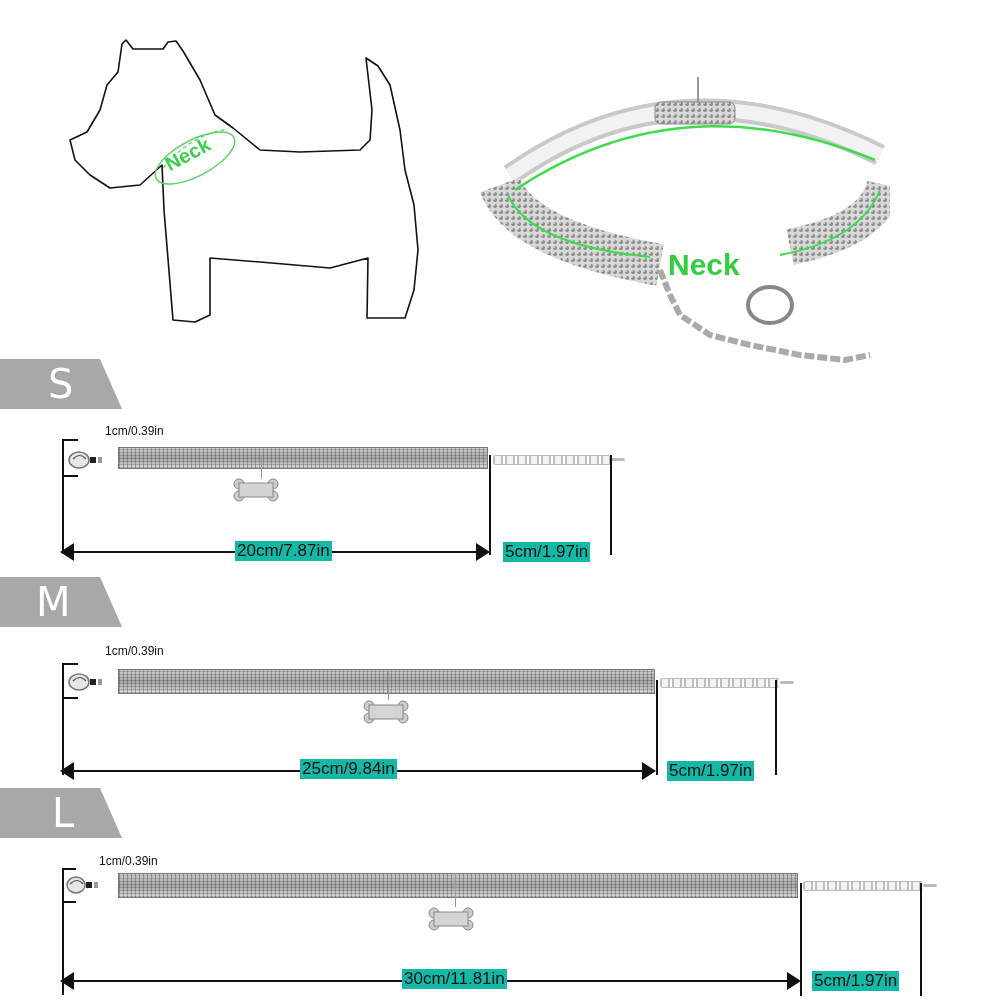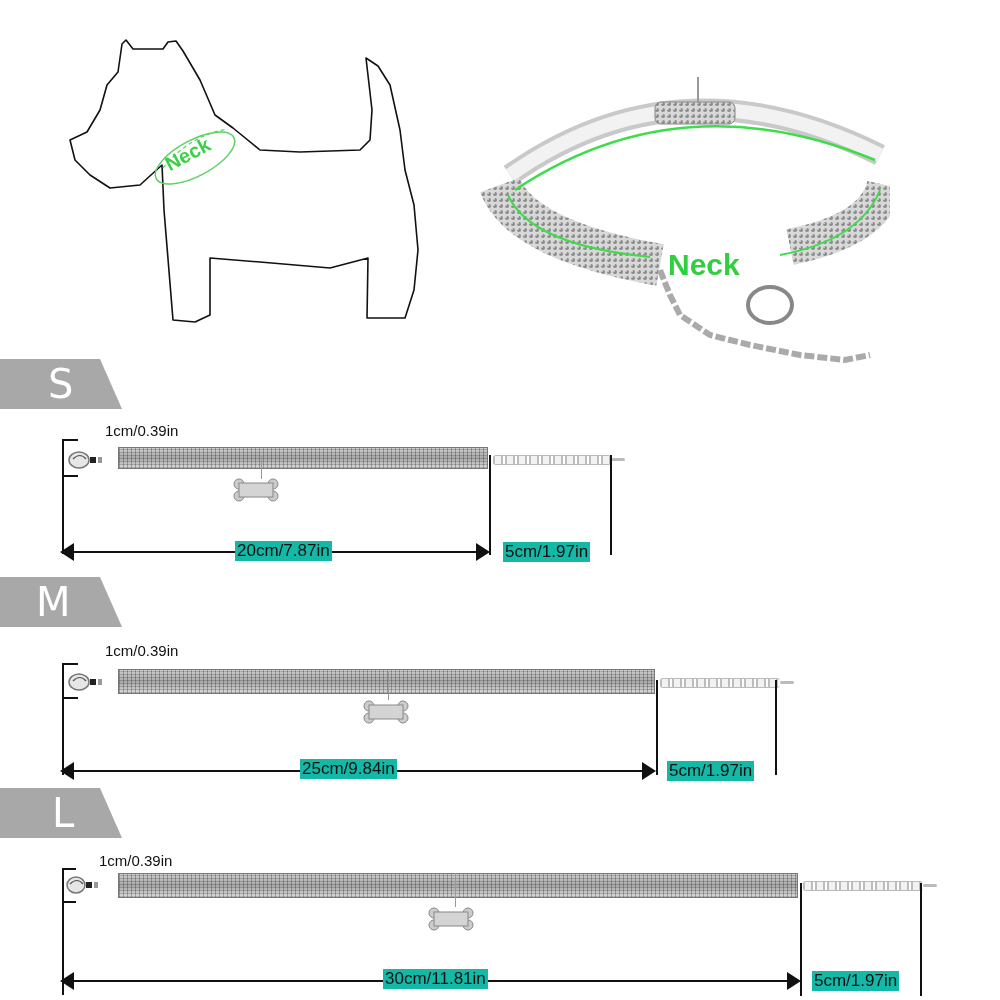--- a/index.html
+++ b/index.html
@@ -4,21 +4,21 @@
 <style>
   html, body { margin:0; padding:0; background:#ffffff; }
   body { width:1000px; height:1000px; position:relative; overflow:hidden;
          font-family:"Liberation Sans", sans-serif; color:#111; }
   .abs { position:absolute; }
   .size-tab { position:absolute; left:0; height:50px; width:122px; }
   .size-tab svg { position:absolute; left:0; top:0; }
   .size-letter { position:absolute; left:48px; top:2px; font-size:40px; color:#ffffff;
                  font-family:"DejaVu Sans", sans-serif; line-height:46px; }
   .dim-label { position:absolute; font-size:17px; background:#14b8a6; padding:0 2px; line-height:20px; white-space:nowrap; }
-  .top-label { position:absolute; font-size:15px; line-height:18px; white-space:nowrap;text-align:center; }
+  .top-label { position:absolute; font-size:12px; line-height:18px; white-space:nowrap;text-align:center; }
   .collar { position:absolute; height:22px; border:1px solid #777;
             background:
               repeating-linear-gradient(90deg, rgba(0,0,0,0.25) 0 1px, transparent 1px 4px),
               repeating-linear-gradient(0deg, rgba(0,0,0,0.18) 0 1px, transparent 1px 3px),
               linear-gradient(#cfcfcf, #a9a9a9 50%, #d9d9d9);
             box-sizing:border-box; }
   .chain { position:absolute; height:10px;
            background: repeating-linear-gradient(90deg, #bdbdbd 0 2px, #f2f2f2 2px 8px, #bdbdbd 8px 10px, transparent 10px 12px);
            border-top:1px solid #bbb; border-bottom:1px solid #bbb; box-sizing:border-box; border-radius:3px; }
   .bone { position:absolute; }
@@ -181,14 +181,14 @@
 <div class="abs" style="left:923px;top:884px;width:14px;height:3px;background:#bbb;border-radius:2px;"></div>
 <div class="vline" style="left:800px;top:883px;height:113px;"></div>
 <div class="vline" style="left:920px;top:883px;height:113px;"></div>
 <div class="hline" style="left:66px;top:980px;width:730px;"></div>
 <svg class="abs" style="left:60px;top:972px;" width="14" height="18">
     <polygon points="0,9 14,0 14,18" fill="#111"></polygon>
   </svg>
 <svg class="abs" style="left:787px;top:972px;" width="14" height="18">
     <polygon points="14,9 0,0 0,18" fill="#111"></polygon>
   </svg>
-<div class="dim-label" style="left:383px;top:969px;">30cm/11.81in</div>
+<div class="dim-label" style="left:402px;top:969px;">30cm/11.81in</div>
 <div class="dim-label" style="left:812px;top:971px;">5cm/1.97in</div>
 
 </body></html>

